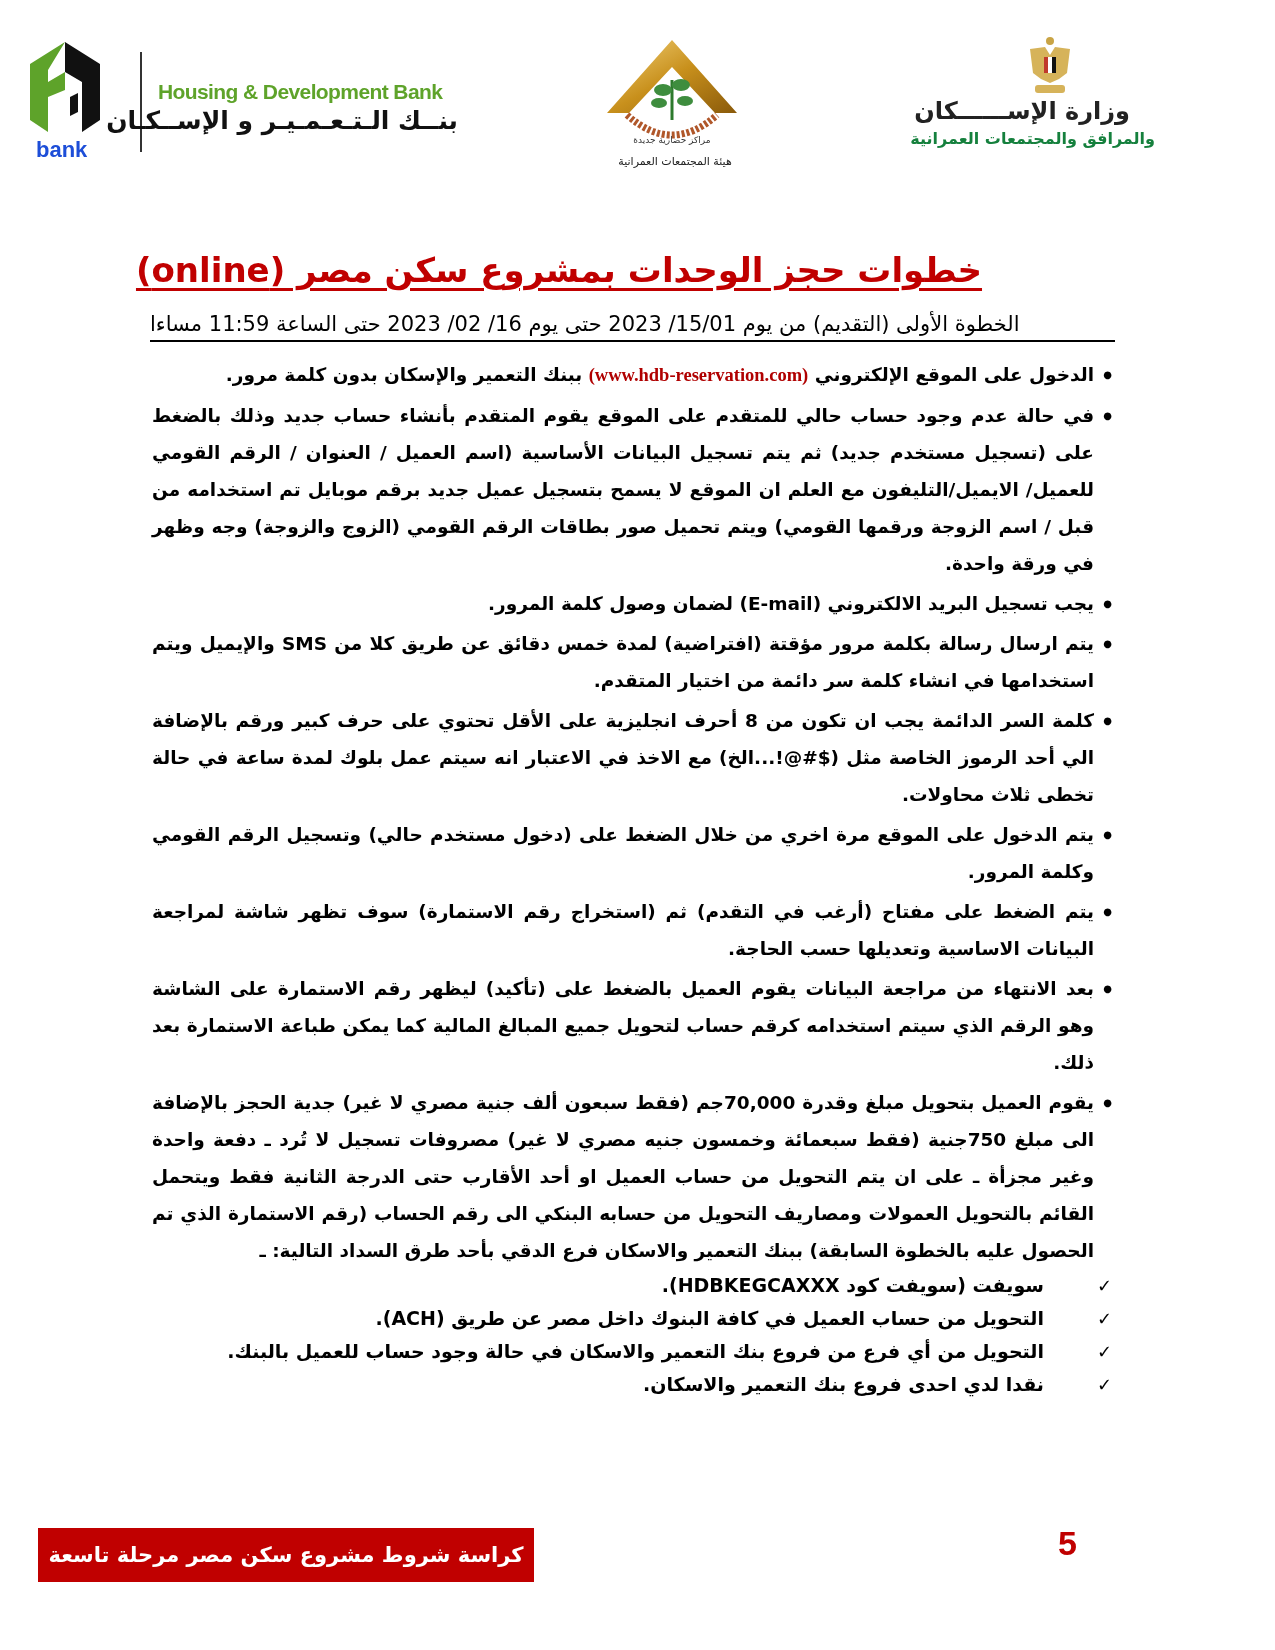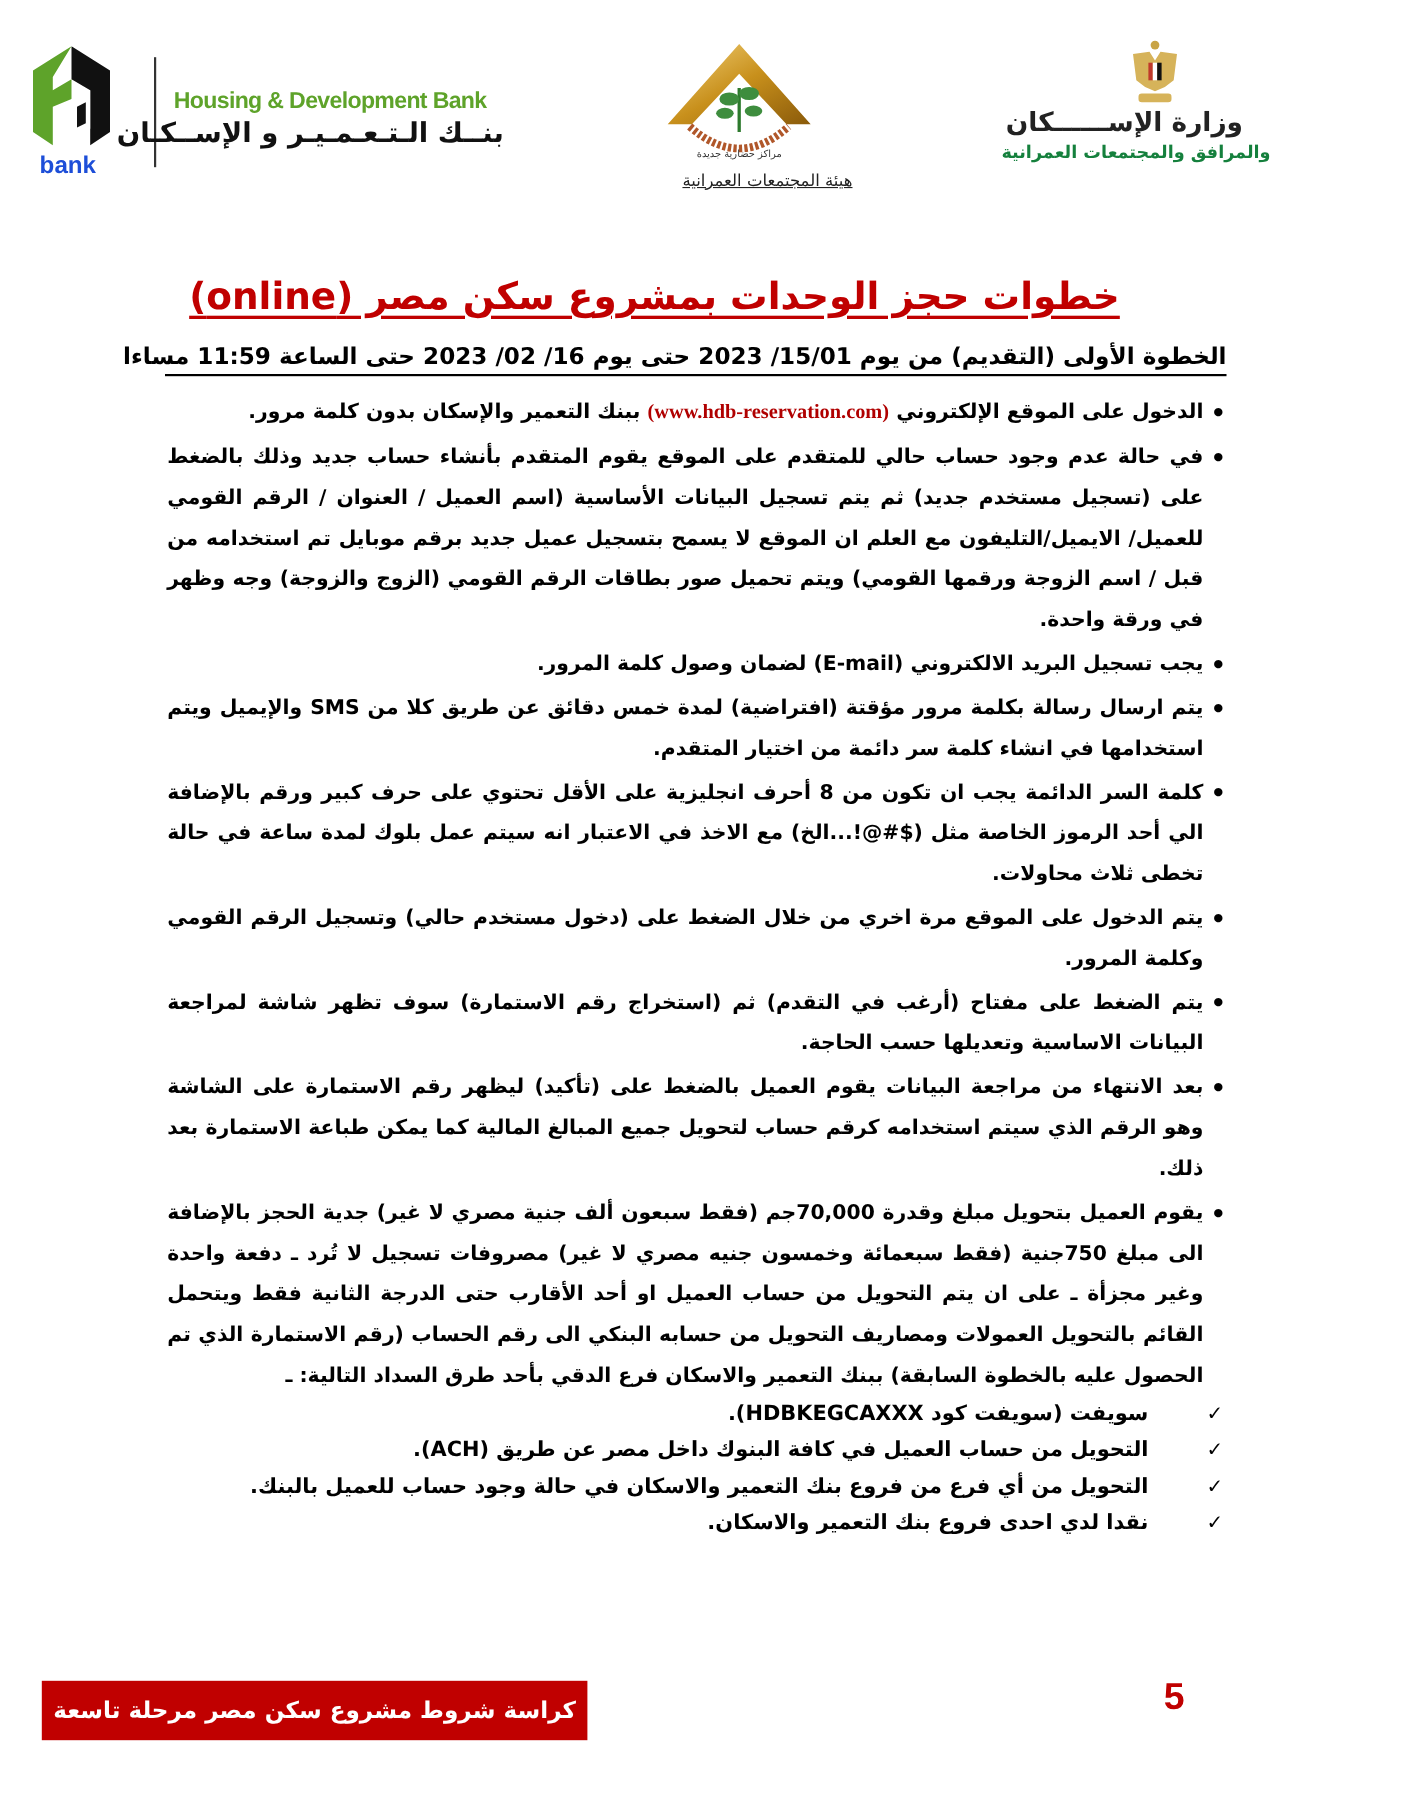--- a/index.html
+++ b/index.html
@@ -12,35 +12,35 @@
   .hdb-bank { position: absolute; left: 6px; top: 95px; font-family: "Liberation Sans", sans-serif;
               font-size: 22px; font-weight: bold; color: #1d4ed8; direction: ltr; }
   .hdb-sep { position: absolute; left: 110px; top: 10px; width: 2px; height: 100px; background: #333; }
   .hdb-en { position: absolute; left: 128px; top: 38px; font-family: "Liberation Sans", sans-serif;
             font-size: 21px; font-weight: bold; color: #5ea32a; letter-spacing: -0.6px; direction: ltr; white-space: nowrap; }
   .hdb-ar { position: absolute; left: 128px; top: 64px; width: 300px; font-size: 25px; font-weight: bold;
             color: #111; direction: rtl; text-align: left; white-space: nowrap; }
 
   .nuca-logo { position: absolute; left: 575px; top: 30px; width: 200px; height: 160px; }
   .nuca-emblem { position: absolute; left: 22px; top: 5px; width: 150px; height: 115px; }
-  .nuca-text { position: absolute; left: 0; top: 125px; width: 200px; text-align: right; direction: rtl;
-               font-size: 15px; color: #222; text-decoration: underline; }
+  .nuca-text { position: absolute; left: 0; top: 125px; width: 200px; text-align: center; direction: rtl;
+               font-size: 11px; color: #222; }
 
   .moh-logo { position: absolute; left: 900px; top: 25px; width: 300px; height: 140px; }
   .eagle { position: absolute; left: 125px; top: 10px; width: 50px; height: 62px; }
   .moh-line1 { position: absolute; right: 70px; top: 72px; direction: rtl; font-size: 24px; font-weight: bold; color: #222; white-space: nowrap; }
   .moh-line2 { position: absolute; right: 45px; top: 104px; direction: rtl; font-size: 16px; font-weight: bold; color: #15803d; white-space: nowrap; }
 
   
   .doc-title { position: absolute; left: 0; width: 1118px; top: 250px; text-align: center; direction: rtl;
-               font-size: 34px; font-weight: bold; color: #c00000; padding-left: 36px; }
+               font-size: 34px; font-weight: bold; color: #c00000; }
   .doc-title span { text-decoration: underline; text-decoration-thickness: 3px; text-underline-offset: 6px; }
 
-  .step-heading { position: absolute; left: 150px; right: 160px; top: 309px; direction: rtl; text-align: center;
-                  font-size: 21px; font-weight: bold; color: #000; white-space: nowrap;
+  .step-heading { position: absolute; left: 150px; right: 160px; top: 309px; direction: rtl; text-align: left;
+                  font-size: 21px; font-weight: normal; color: #000; white-space: nowrap;
                   border-bottom: 2px solid #000; padding-bottom: 1px; line-height: 30px; }
 
   
   .content { position: absolute; left: 148px; width: 968px; top: 352px; direction: rtl; }
   .bullets { list-style: none; margin: 4px; padding: 0; }
   .bullets li { position: relative; padding-right: 18px; font-size: 18.5px; font-weight: bold;
                 line-height: 37px; text-align: justify; margin-bottom: 3px; }
   .bullets li::before { content: "\25CF"; position: absolute; right: 0; top: 0; font-size: 10px; line-height: 37px; }
   .red-link { color: #b00000; font-family: "Liberation Serif", serif; font-weight: bold; }
 

